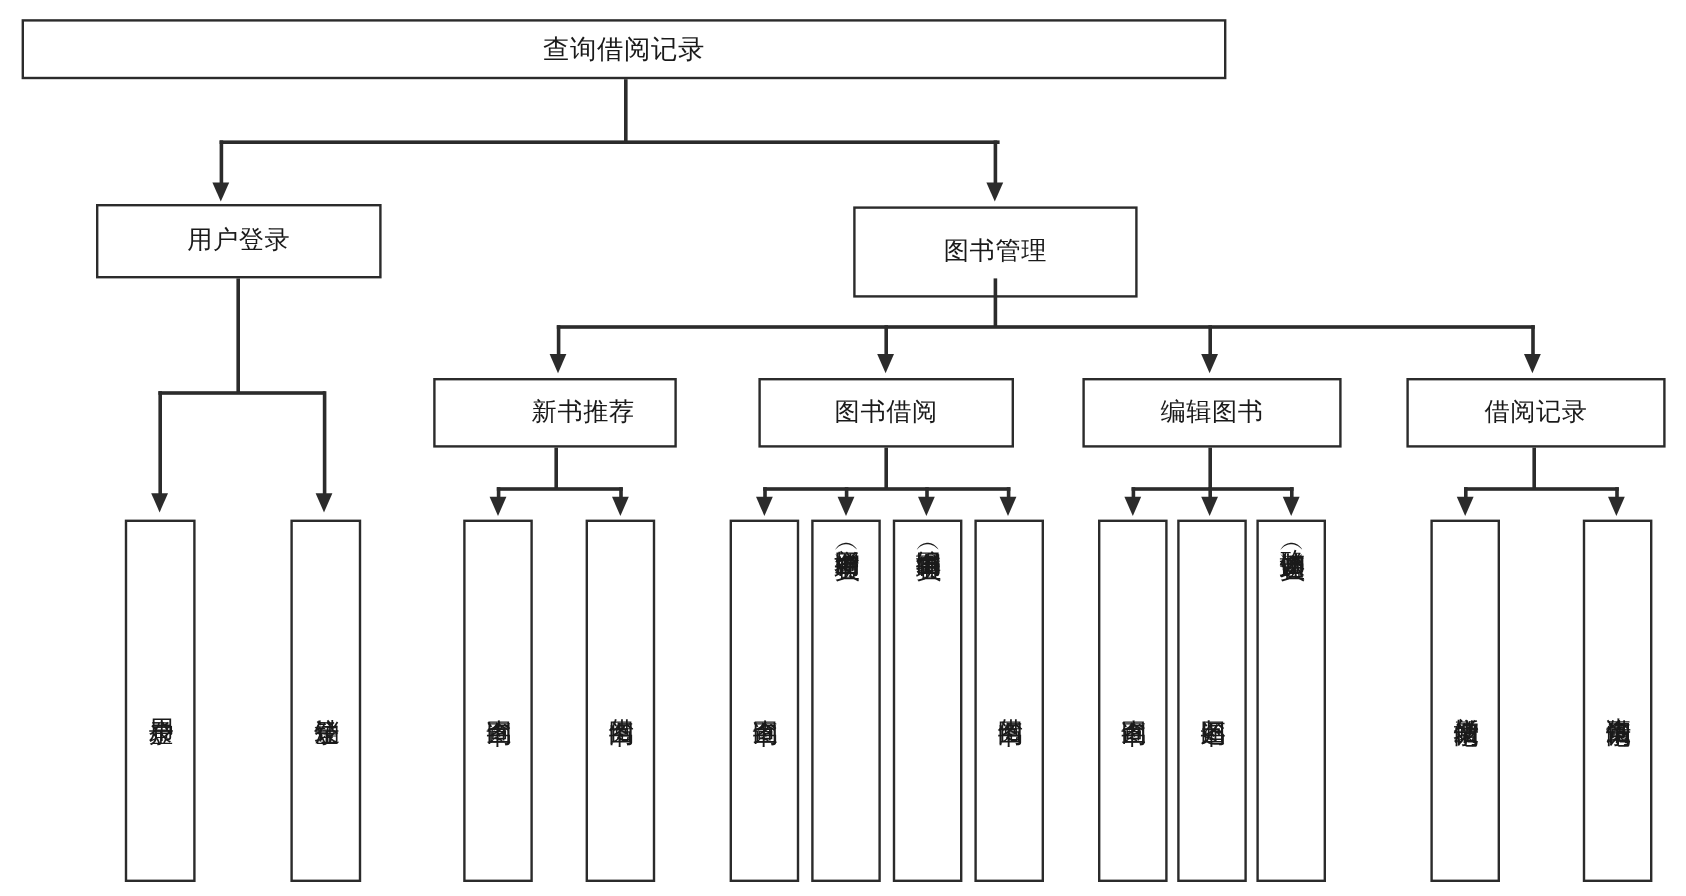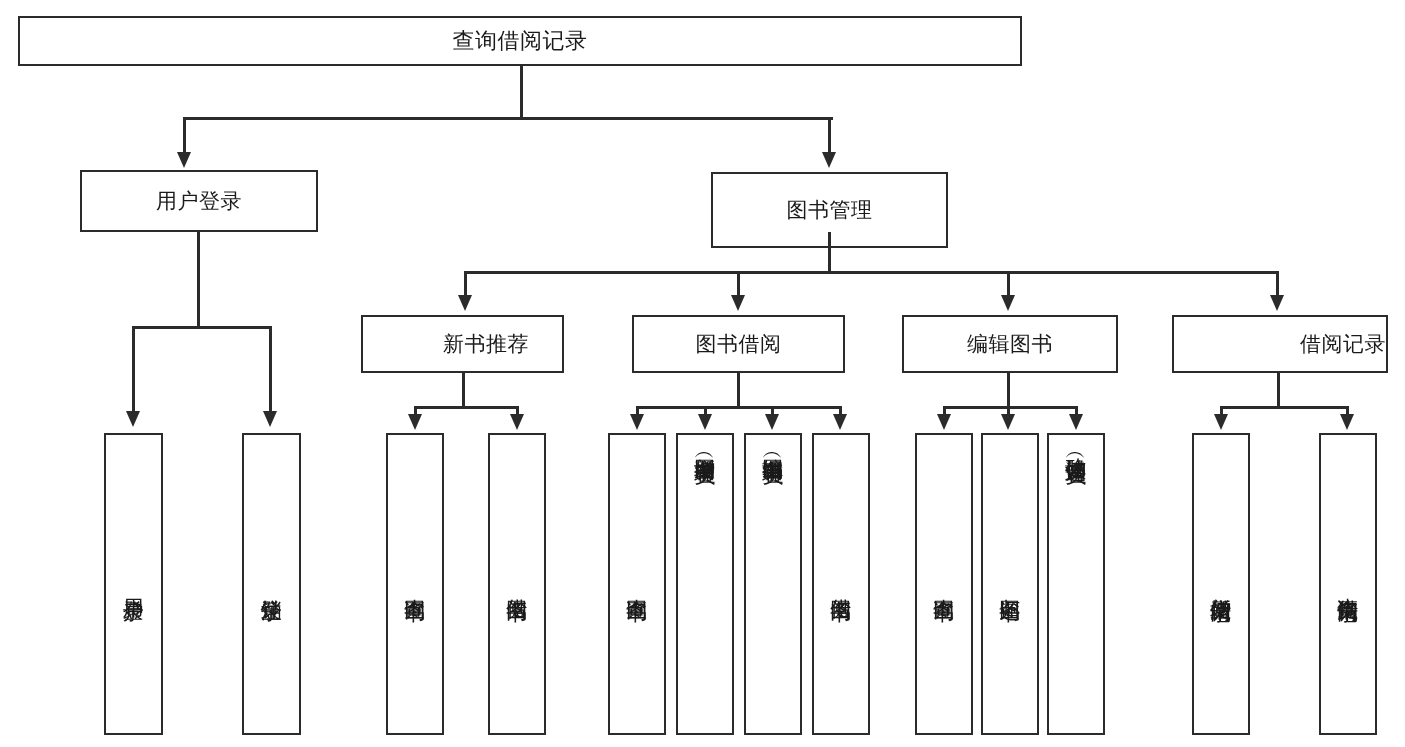--- a/index.html
+++ b/index.html
@@ -122,21 +122,21 @@
   </div>
 
   <div class="node h-node" style="left:632px;top:315px;width:213px;height:58px;justify-content:center;">
     <span class="label">图书借阅</span>
   </div>
 
   <div class="node h-node" style="left:902px;top:315px;width:216px;height:58px;">
     <span class="label">编辑图书</span>
   </div>
 
-  <div class="node h-node" style="left:1172px;top:315px;width:216px;height:58px;justify-content:flex-end;">
+  <div class="node h-node" style="left:1172px;top:315px;width:216px;height:58px;">
     <span class="label">借阅记录</span>
   </div>
 
   <div class="edge v" style="left:462px;top:373px;width:3px;height:34px;"></div>
   <div class="edge h" style="left:414px;top:406px;width:105px;height:3px;"></div>
   <div class="edge v" style="left:414px;top:406px;width:3px;height:9px;"></div>
   <div class="arrow" style="left:408px;top:414px;"></div>
   <div class="edge v" style="left:516px;top:406px;width:3px;height:9px;"></div>
   <div class="arrow" style="left:510px;top:414px;"></div>
 

